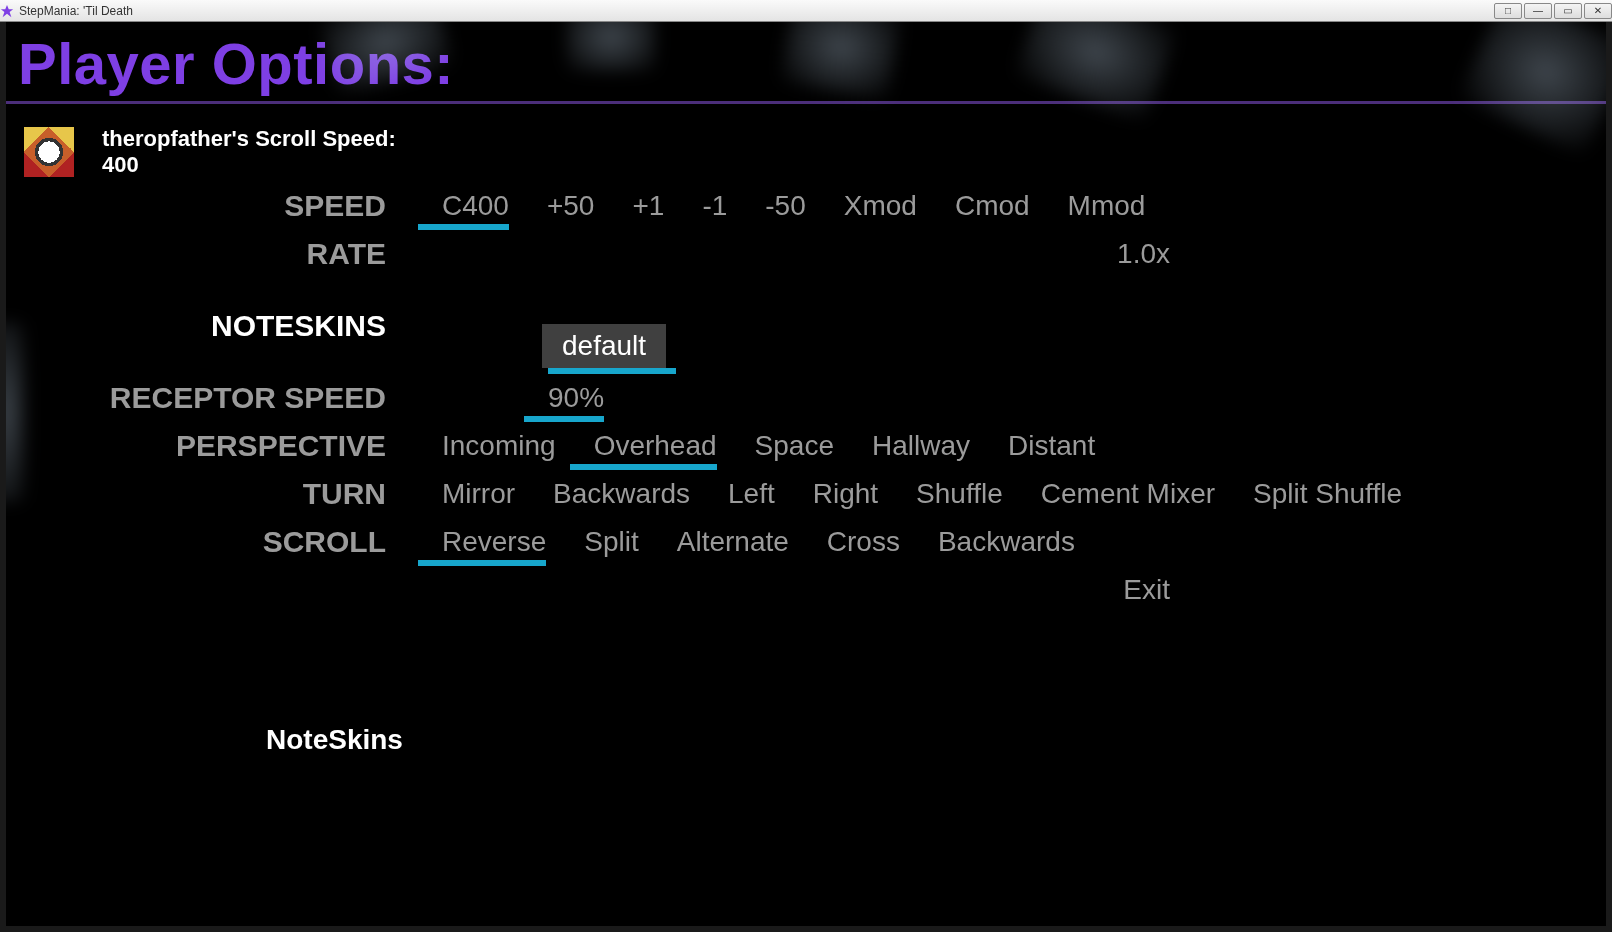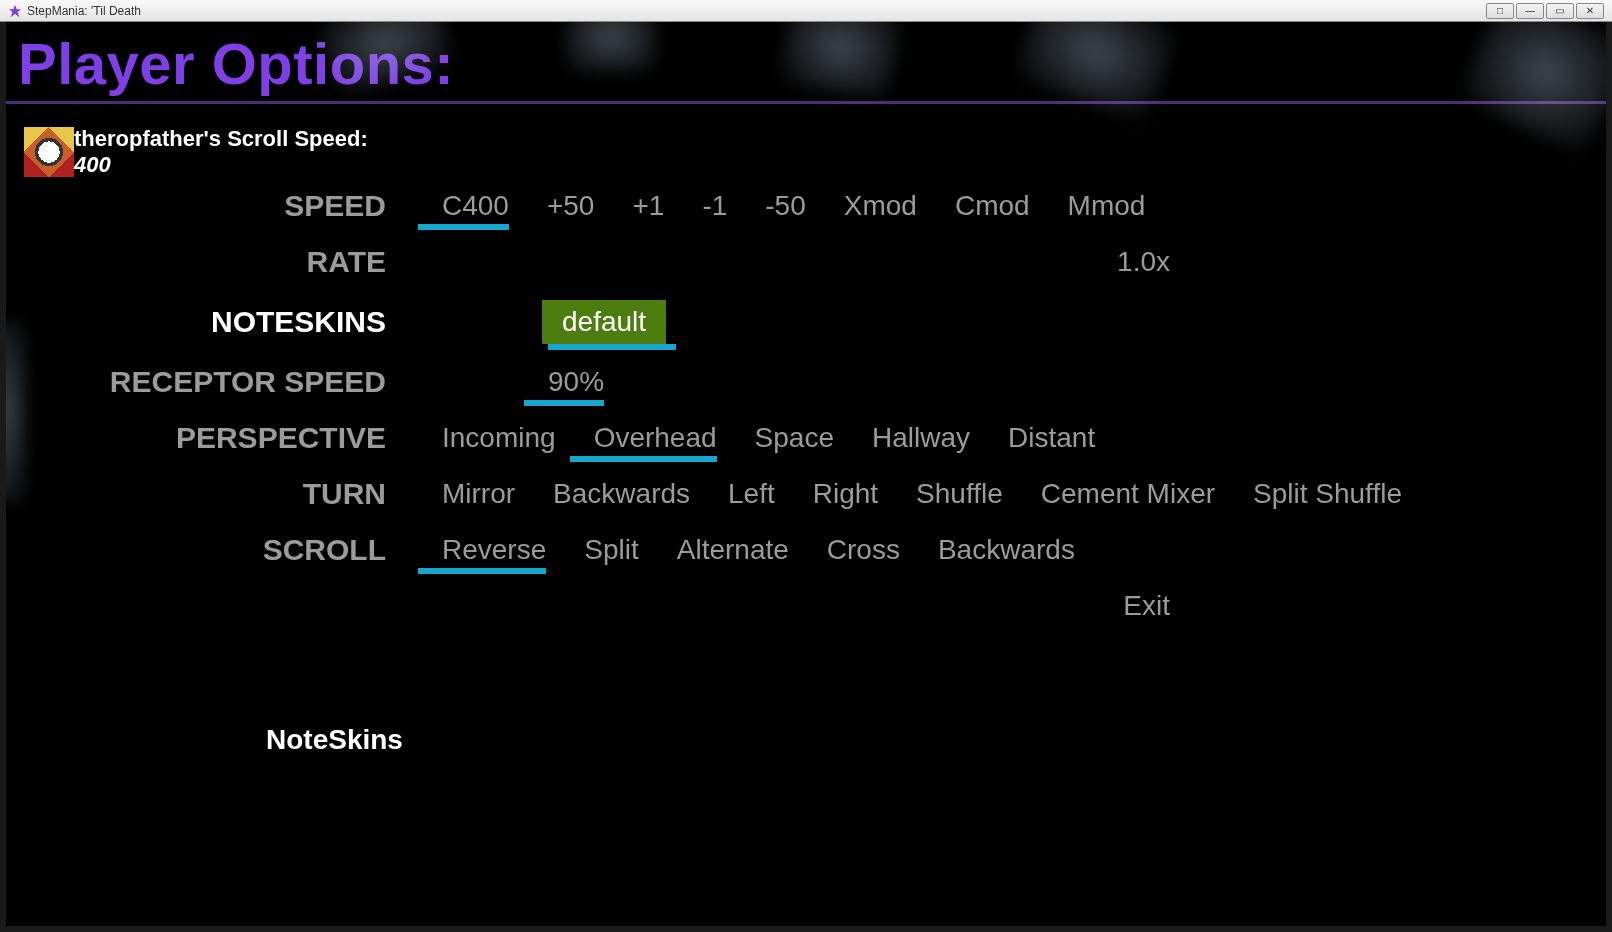--- a/index.html
+++ b/index.html
@@ -9,21 +9,21 @@
     background: #1a1a1a;
     font-family: "Segoe UI", Arial, sans-serif;
     overflow: hidden;
     position: relative;
   }
   .titlebar {
     height: 22px;
     background: linear-gradient(to bottom, #fafafa, #e4e4e4);
     display: flex;
     align-items: center;
-    padding: 0 8px;
+    padding: 0 0;
     font-size: 12px;
     color: #333;
     border-bottom: 1px solid #888;
   }
   .titlebar-icon {
     width: 14px; height: 14px;
     margin-right: 5px;
     display: inline-block;
   }
   .titlebar-icon svg { width: 14px; height: 14px; }
@@ -67,42 +67,42 @@
     letter-spacing: 0.5px;
   }
   .title-rule {
     margin-top: 4px;
     height: 3px;
     background: #4b2e7a;
   }
   .player-block {
     display: flex;
     align-items: center;
-    gap: 0;
+    gap: 28px;
     padding: 22px 16px 0 18px;
   }
   .avatar {
     width: 50px; height: 50px;
     background:
       linear-gradient(135deg,#e7c64a 0 25%, transparent 25% 100%),
       linear-gradient(-135deg,#e7c64a 0 25%, transparent 25% 100%),
       linear-gradient(45deg,#b02222 0 25%, transparent 25% 100%),
       linear-gradient(-45deg,#b02222 0 25%, transparent 25% 100%),
       radial-gradient(circle at center,#fff 0 30%, #333 30% 40%, transparent 40%);
     background-color: #c85f2a;
   }
   .player-text { color: #fff; }
   .player-name { font-size: 22px; font-weight: 700; }
-  .player-speed { font-size: 22px; font-weight: 700; font-style: italic; }
+  .player-speed { font-size: 22px; font-weight: 700; }
 
   .options-grid {
     margin-top: 10px;
     display: grid;
     grid-template-columns: 430px 1fr;
-    row-gap: 20px;
+    row-gap: 12px;
     align-items: center;
   }
   .opt-label {
     color: #9b9b9b;
     font-size: 30px;
     font-weight: 800;
     text-align: right;
     padding-right: 50px;
     line-height: 1.05;
   }
@@ -123,23 +123,24 @@
   }
   .opt-item.underlined::after {
     content: "";
     position: absolute;
     left: -10px; right: -4px; bottom: -6px;
     height: 6px;
     background: #17a6cc;
   }
   .opt-item.underlined.shift-left::after { left: -18px; right: 6px; }
   .opt-item.boxed {
-    background: #4d7c0f;
+    background: #404040;
     color: #fff;
     padding: 6px 20px;
+    margin-top: 40px;
   }
   .opt-item.boxed::after {
     content: "";
     position: absolute;
     left: 6px; right: -10px; bottom: -6px;
     height: 6px;
     background: #17a6cc;
   }
   .footer-label {
     position: absolute;

